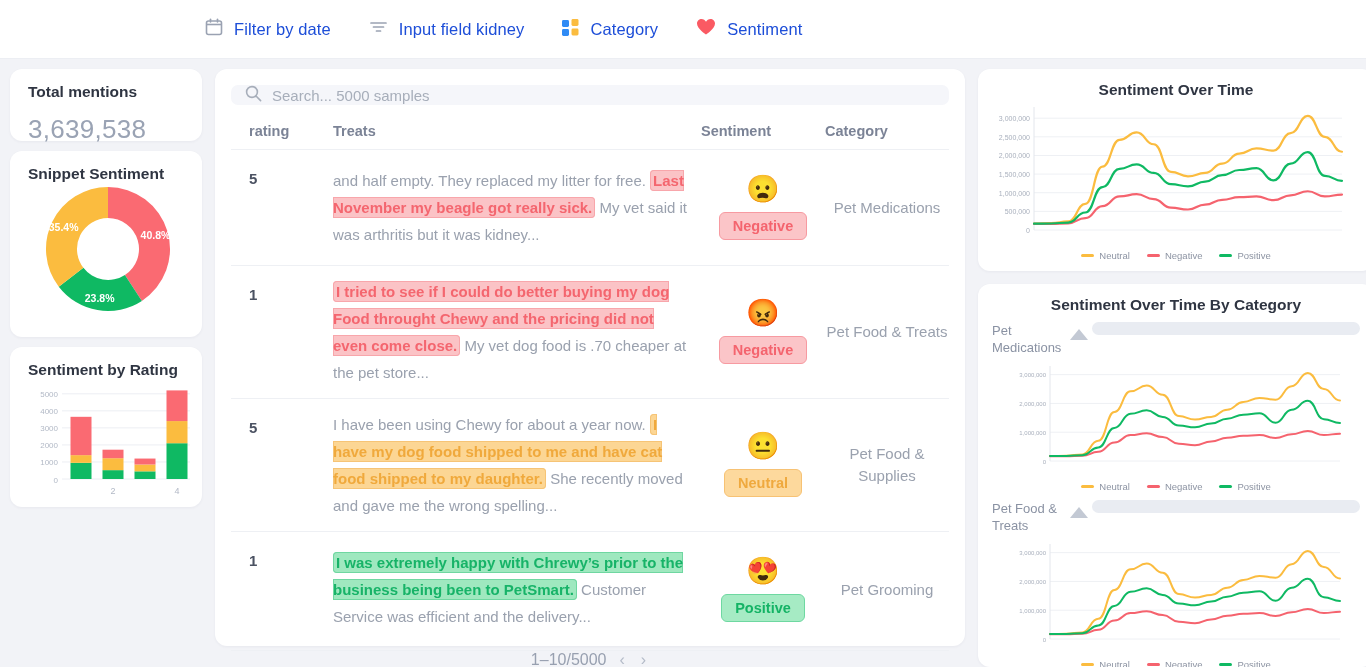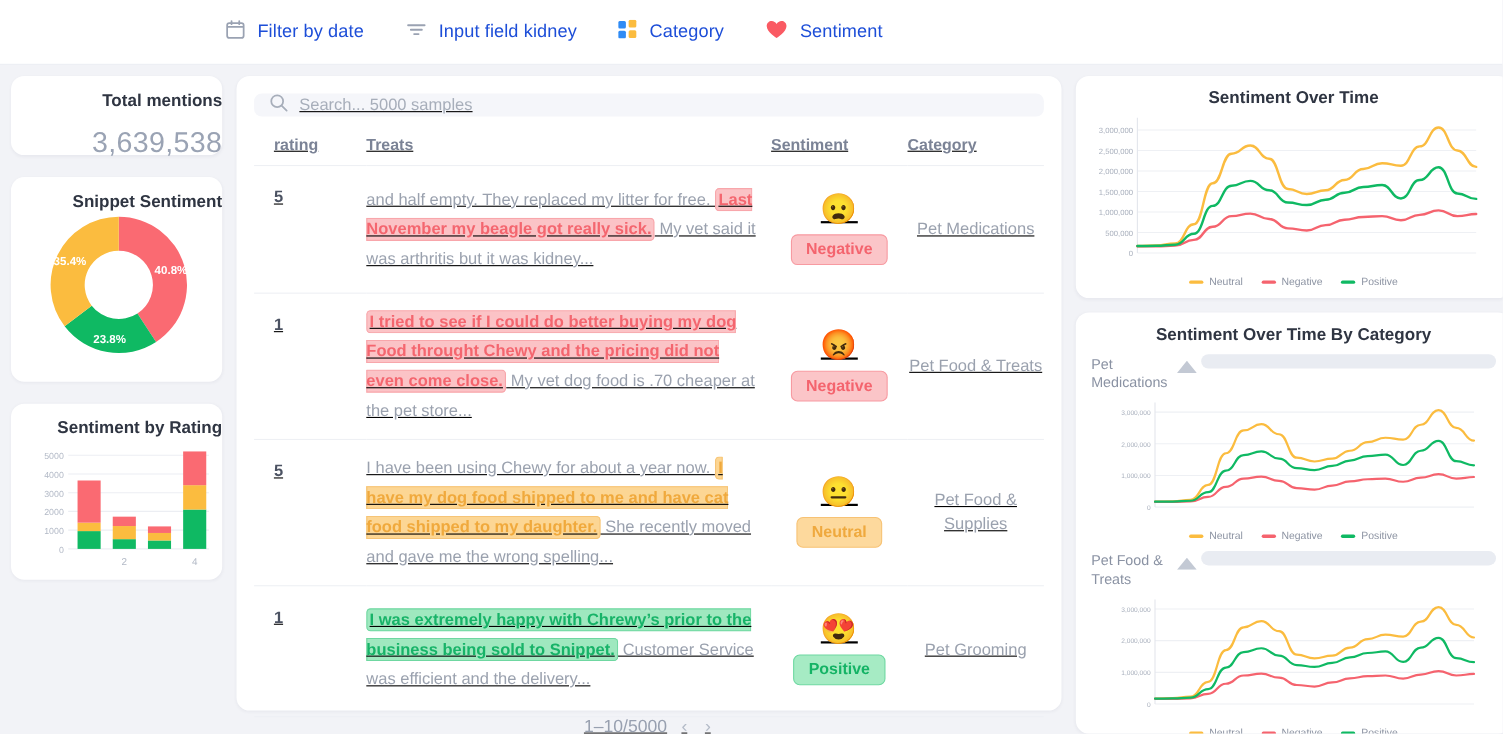--- a/index.html
+++ b/index.html
@@ -25,34 +25,34 @@
 
   
   #page { display: flex; padding: 10px 10px 0 10px; gap: 13px; height: 608px; }
 
   .card {
     background: #ffffff; border-radius: 12px;
     box-shadow: 0 1px 3px rgba(30,40,70,.05);
   }
 
   
-  #leftcol { width: 192px; display: flex; flex-direction: column; gap: 20px; flex: 0 0 192px; text-align: right; }
+  #leftcol { width: 192px; display: flex; flex-direction: column; gap: 10px; flex: 0 0 192px; }
   #total-card { padding: 14px 0 14px 18px; height: 72px; }
   .card-title { font-size: 15.5px; color: #2f3542; font-weight: 600; }
   #total-value { font-size: 26px; color: #9aa3b4; margin-top: 13px; letter-spacing: .3px; }
 
   #donut-card { height: 186px; padding: 14px 0 0 18px; position: relative; }
   #donut-wrap { position:absolute; left:24px; top:28px; width:148px; height:140px; }
 
   #rating-card { height: 160px; padding: 14px 0 1px 18px; position: relative; }
   #bars-wrap { position:absolute; left:22px; top:36px; width:164px; height:116px; }
 
   
   #centercol { flex: 1 1 auto; }
-  #table-card { height: 577px; padding: 16px; display: flex; flex-direction: column; text-decoration: underline; }
+  #table-card { height: 577px; padding: 16px; display: flex; flex-direction: column; }
   #searchbar {
     height: 36px; background: #f5f6fa; border-radius: 7px;
     display: flex; align-items: center; gap: 10px; padding: 0 14px;
     color: #9aa2b2; font-size: 15px;
   }
   #searchbar input {
     border: 0; background: transparent; outline: none; flex: 1;
     font-family: inherit; font-size: 15px; color: #6b7382;
   }
   #searchbar input::placeholder { color:#a7aeba; }
@@ -245,21 +245,21 @@
               <td class="c-cat">Pet Food &amp; Treats</td>
             </tr>
             <tr class="row">
               <td class="c-rating">5</td>
               <td class="c-snip"><span>I have been using Chewy for about a year now. </span><span class="hl hl-neu">I have my dog food shipped to me and have cat food shipped to my daughter.</span><span> She recently moved and gave me the wrong spelling...</span></td>
               <td class="c-sent"><span class="emoji">😐</span><span class="badge b-neu">Neutral</span></td>
               <td class="c-cat">Pet Food &amp; Supplies</td>
             </tr>
             <tr class="row">
               <td class="c-rating">1</td>
-              <td class="c-snip"><span></span><span class="hl hl-pos">I was extremely happy with Chrewy’s prior to the business being sold to Snippet.</span><span> Customer Service was efficient and the delivery...</span></td>
+              <td class="c-snip"><span></span><span class="hl hl-pos">I was extremely happy with Chrewy’s prior to the business being been to PetSmart.</span><span> Customer Service was efficient and the delivery...</span></td>
               <td class="c-sent"><span class="emoji">😍</span><span class="badge b-pos">Positive</span></td>
               <td class="c-cat">Pet Grooming</td>
             </tr>
           </tbody>
       </table>
 
       <div id="pager">
         <span>1–10/5000</span>
         <span class="pg-btn">‹</span>
         <span class="pg-btn">›</span>

